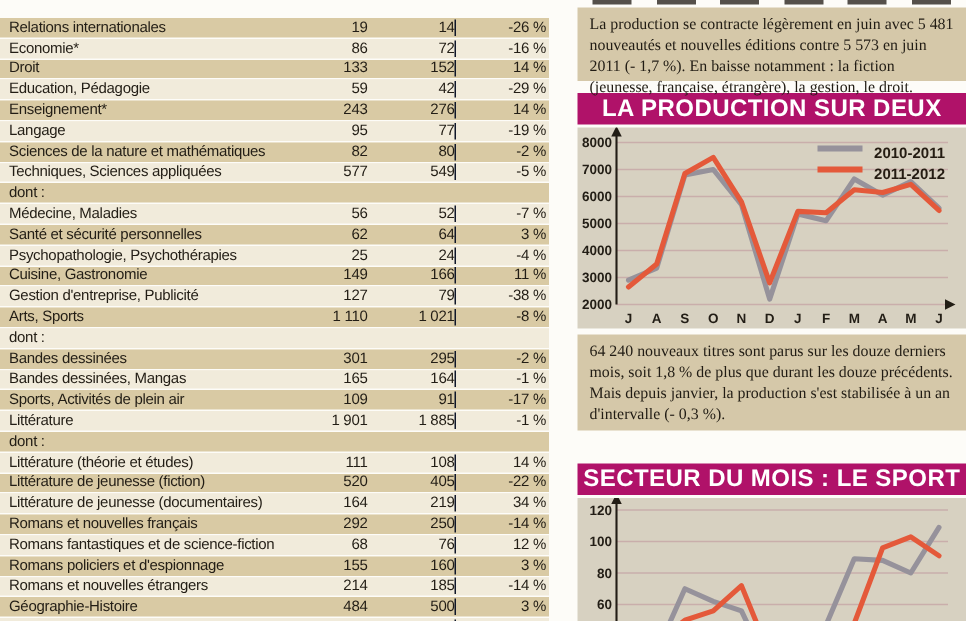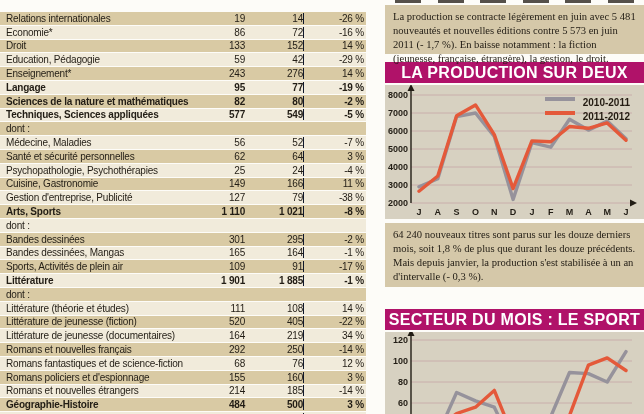--- a/index.html
+++ b/index.html
@@ -4,21 +4,21 @@
 <style>
   html,body{margin:0;padding:0;}
   body{width:644px;height:414px;overflow:hidden;background:#fdfcf8;}
   .page{position:relative;width:644px;height:414px;font-family:"Liberation Sans",sans-serif;background:#fdfcf8;}
 
   
   .table-wrap{position:absolute;left:0;top:12px;width:366px;}
   .trow{display:flex;align-items:center;height:12.8px;border-bottom:1px solid #fdfcf8;
         font-size:10px;letter-spacing:-0.2px;color:#221d15;background:#f1ebdb;box-sizing:content-box;}
   .trow:nth-child(odd){background:#d9caa4;}
-  .trow.bold{font-weight:bold;justify-content:space-between;}
+  .trow.bold{font-weight:normal;justify-content:space-between;}
   .c-label{flex:1;padding-left:6px;white-space:nowrap;overflow:hidden;}
   .c-v1{width:52px;text-align:right;}
   .c-v2{width:58px;text-align:right;}
   .c-pct{width:60px;text-align:right;padding-right:2px;border-left:1px solid #0f172a;}
 
   
   .right{position:absolute;left:385px;top:0;width:259px;}
   .clip-strip{height:5px;display:flex;justify-content:space-between;padding:0 10px;background:#fdfcf8;}
   .dash{width:26px;height:3px;background:#55504a;}
   .txtbox{background:#d5c8a9;padding:5px 8px 6px;font-family:"Liberation Serif",serif;

